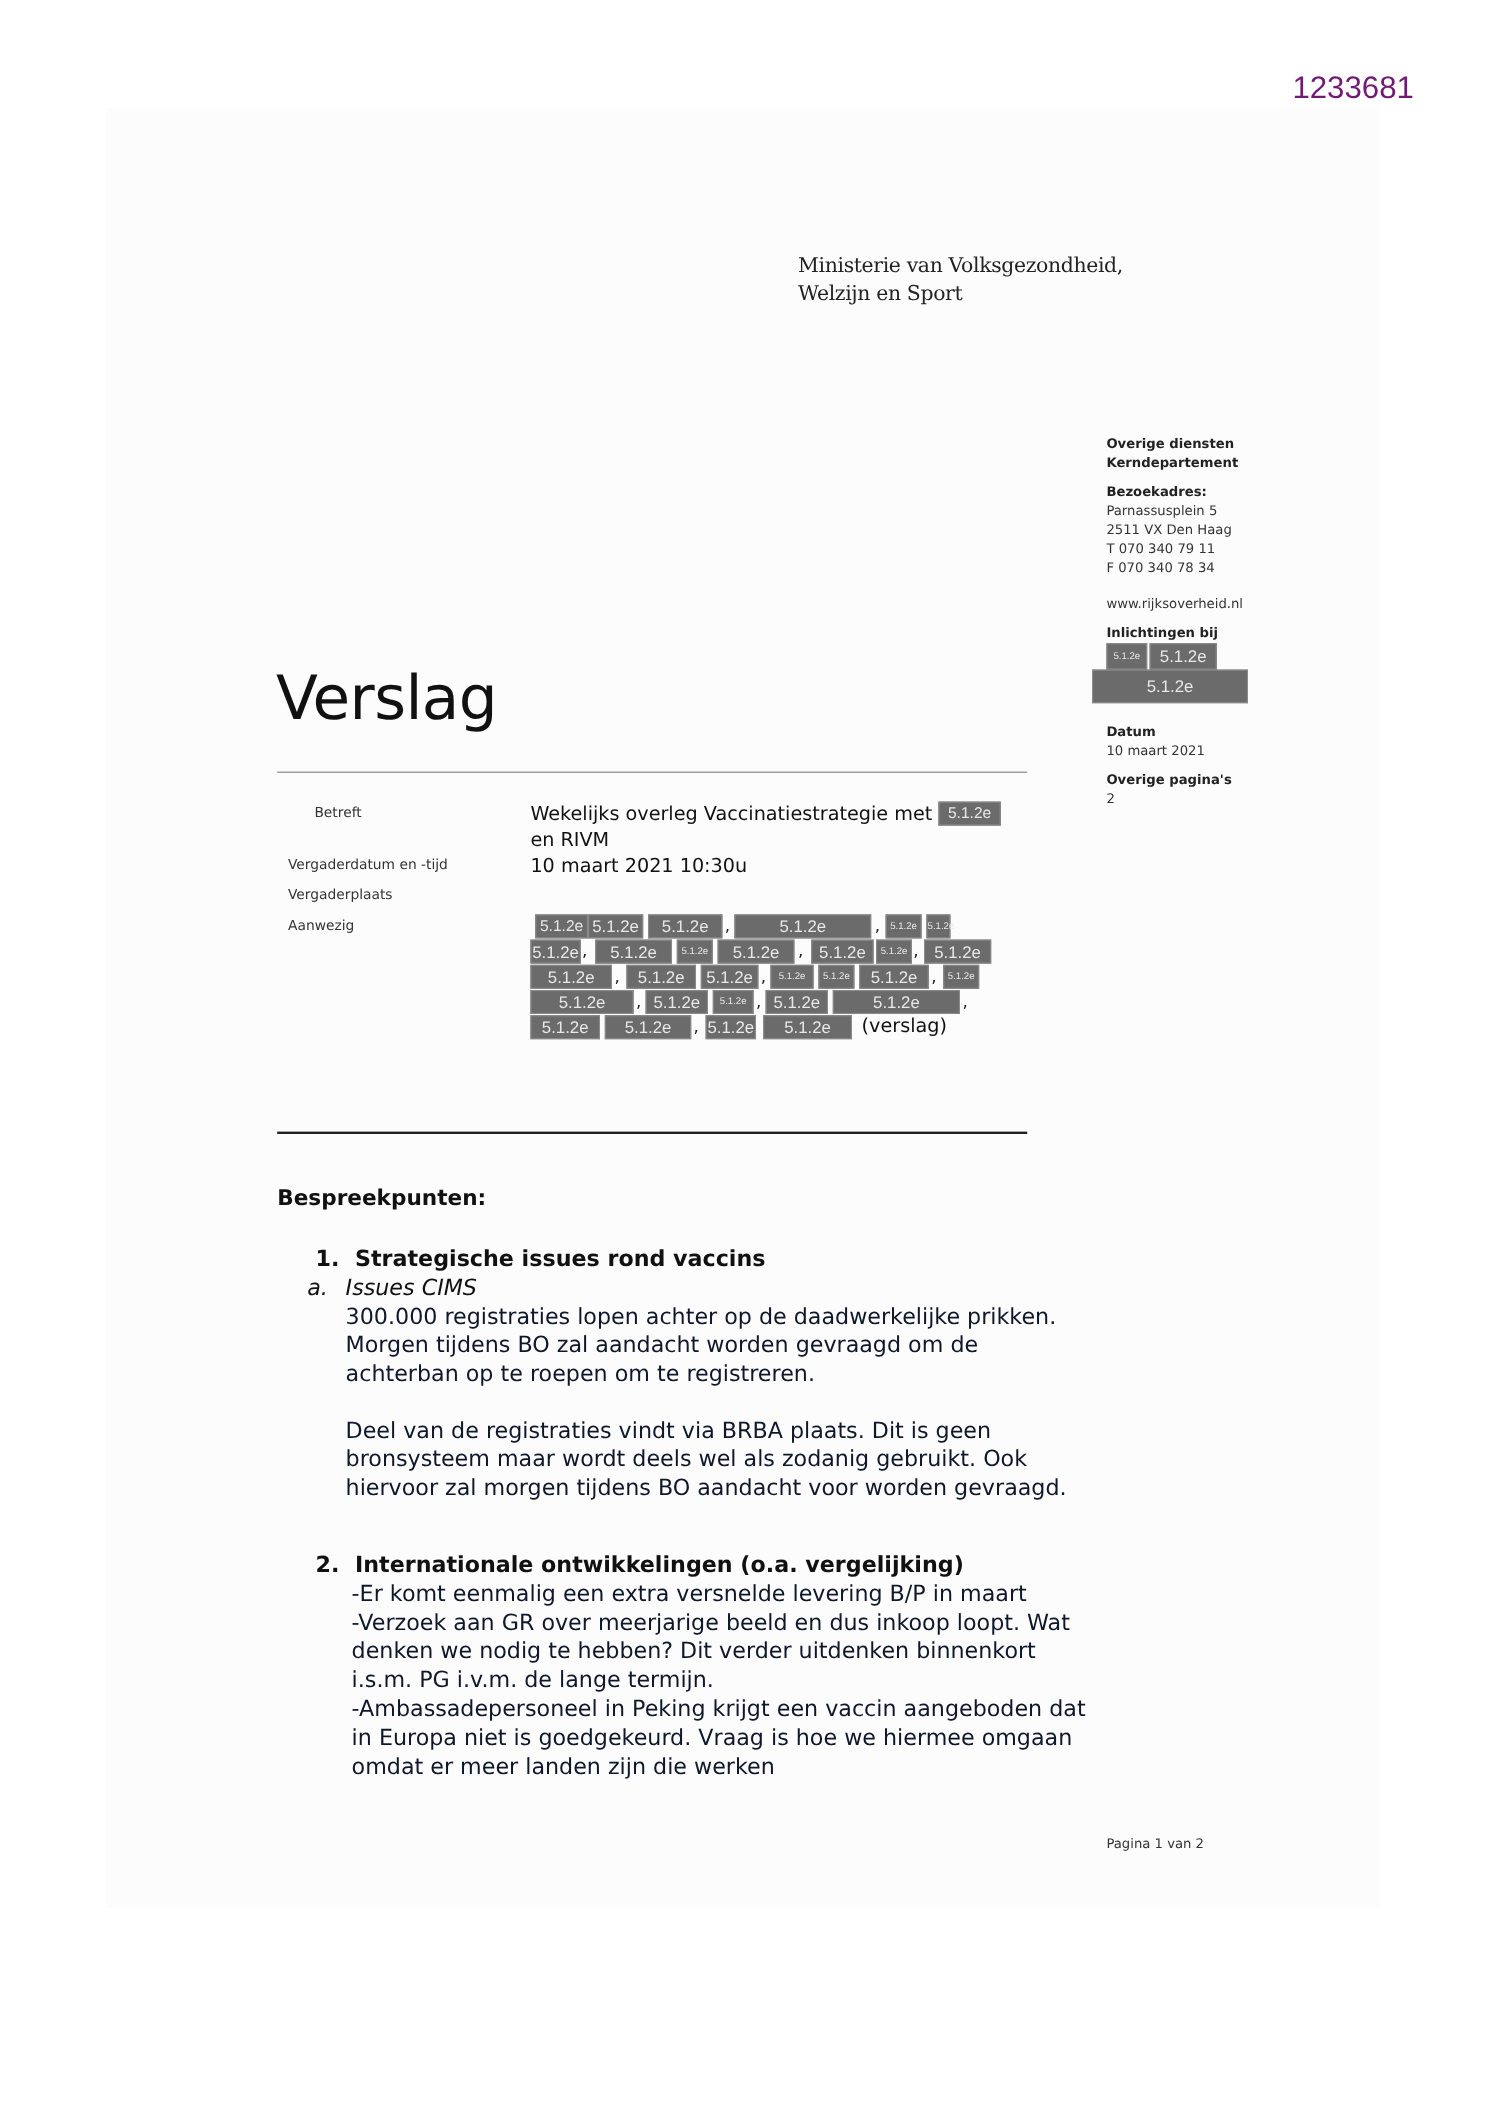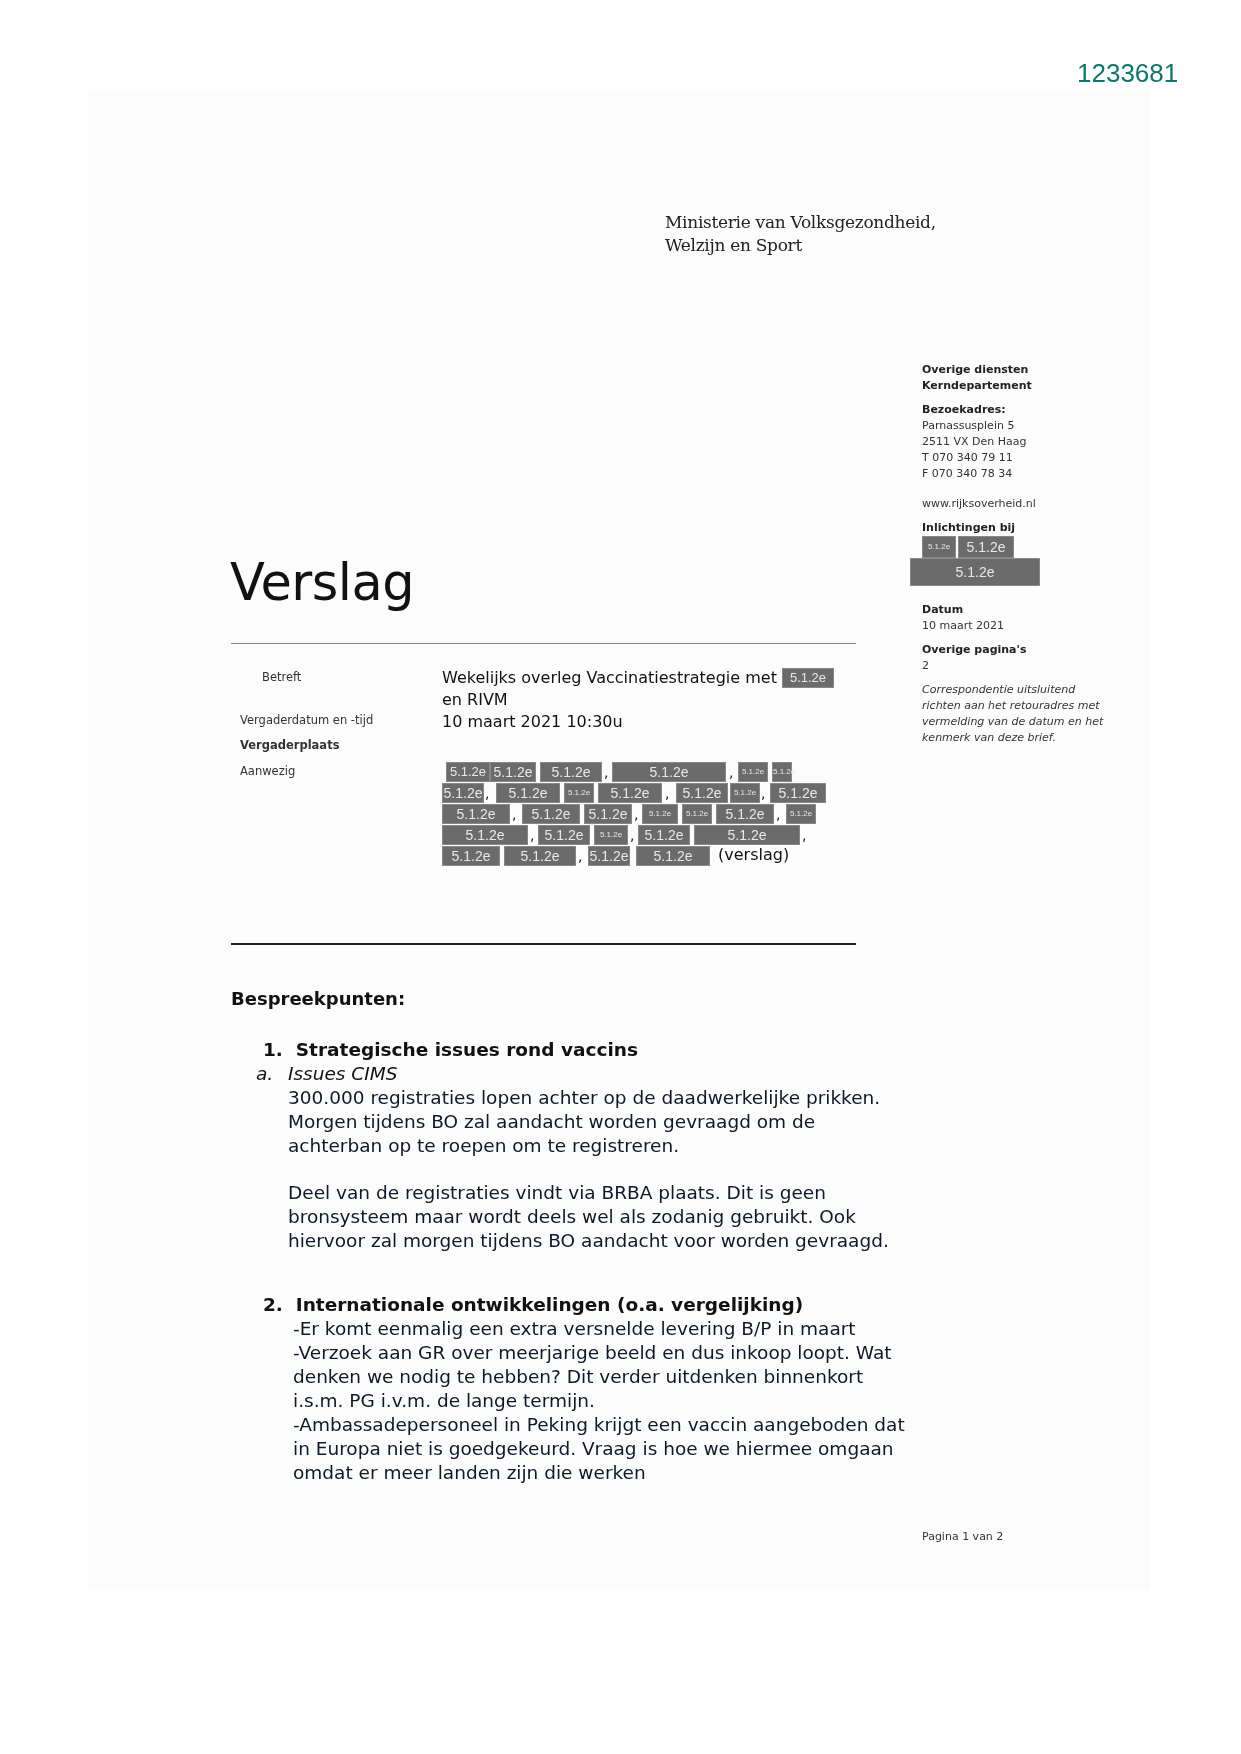--- a/index.html
+++ b/index.html
@@ -1,21 +1,21 @@
 <!DOCTYPE html>
 <html><head>
 <meta charset="utf-8">
 <style>
   html, body { margin:0; padding:0; }
   body {
     width:1241px; height:1754px; background:#ffffff; position:relative; overflow:hidden;
     font-family:"DejaVu Sans", sans-serif; color:#1a1a1a;
   }
   .page-bg { position:absolute; left:88px; top:90px; width:1062px; height:1500px; background:#fcfcfc; }
-  .doc-id { position:absolute; left:1077px; top:58px; font-family:"Liberation Sans", sans-serif; font-size:26px; color:#0f766e; }
+  .doc-id { position:absolute; left:1077px; top:58px; font-family:"Liberation Sans", sans-serif; font-size:26px; color:#701a75; }
   .ministry { position:absolute; left:665px; top:211px; font-family:"DejaVu Serif", serif; font-size:17px; line-height:23px; color:#222; letter-spacing:-0.3px; }
   .sidebar { position:absolute; left:922px; top:362px; width:210px; font-size:11px; line-height:16px; color:#333; }
   .sidebar .b { font-weight:bold; color:#222; }
   .sidebar .gap { height:14px; }
   .sidebar .sgap { height:8px; }
   .red { background:#6b6b6b; color:#e8e8e8; font-family:"Liberation Sans", sans-serif; display:inline-block; text-align:center; box-sizing:border-box; border:1px solid #888; }
   .title { position:absolute; left:230px; top:553px; font-size:51px; color:#111; font-weight:normal; letter-spacing:-0.5px; }
   .rule1 { position:absolute; left:231px; top:643px; width:625px; height:1px; background:#888; }
   .rule2 { position:absolute; left:231px; top:943px; width:625px; height:2px; background:#222; }
   .meta-label { position:absolute; left:240px; font-size:11.5px; color:#333; }
@@ -62,35 +62,34 @@
     <span class="red" style="position:absolute;left:36px;top:0;width:56px;height:22px;font-size:14px;line-height:20px;">5.1.2e</span>
     <span class="red" style="position:absolute;left:-12px;top:22px;width:130px;height:28px;font-size:14px;line-height:26px;">5.1.2e</span>
   </div>
   <div class="gap"></div>
   <div class="b">Datum</div>
   <div>10 maart 2021</div>
   <div class="sgap"></div>
   <div class="b">Overige pagina's</div>
   <div>2</div>
   <div class="sgap"></div>
-  <div style="font-style:italic;width:185px;">Correspondentie uitsluitend richten aan het retouradres met vermelding van de datum en het kenmerk van deze brief.</div>
 </div>
 
 <div class="title">Verslag</div>
 <div class="rule1"></div>
 
 <div class="meta-label" style="top:670px;margin-left:22px;">Betreft</div>
 <div class="meta-value" style="top:667px;">
   <span>Wekelijks overleg Vaccinatiestrategie met</span>
   <span class="red" style="width:52px;height:20px;font-size:13px;line-height:18px;vertical-align:1px;">5.1.2e</span>
   <div>en RIVM</div>
 </div>
 <div class="meta-label" style="top:713px;">Vergaderdatum en -tijd</div>
 <div class="meta-value" style="top:711px;">10 maart 2021 10:30u</div>
-<div class="meta-label" style="top:738px;font-weight:bold;">Vergaderplaats</div>
+<div class="meta-label" style="top:738px;">Vergaderplaats</div>
 <div class="meta-label" style="top:764px;">Aanwezig</div>
 
 <div class="att">
   <div class="att-row" style="top:0;">
     <span class="red" style="left:4px;width:44px;font-size:13px;">5.1.2e</span>
     <span class="red" style="left:48px;width:46px;">5.1.2e</span>
     <span class="red" style="left:98px;width:62px;">5.1.2e</span>
     <span class="cm" style="left:162px;">,</span>
     <span class="red" style="left:170px;width:114px;">5.1.2e</span>
     <span class="cm" style="left:287px;">,</span>

